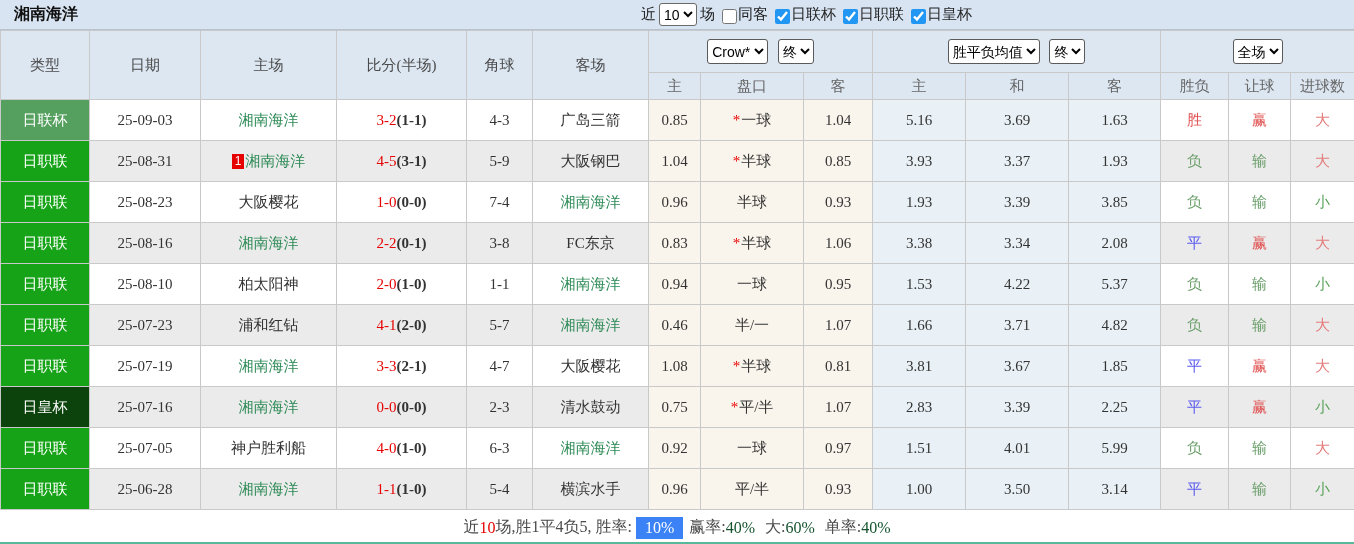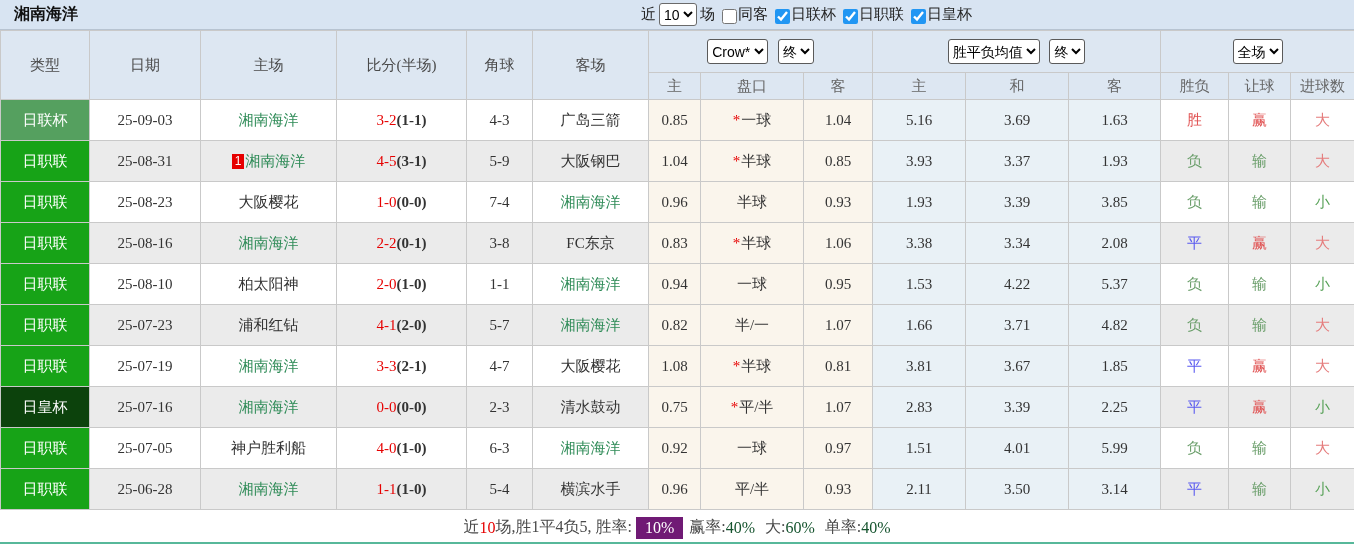--- a/index.html
+++ b/index.html
@@ -36,21 +36,21 @@
   .res-r{color:#e04f4f;}
   .res-b{color:#5a5af0;}
   .res-g{color:#6a9e6a;}
   .res-r2{color:#e57d7d;}
   .res-g2{color:#55a055;}
 
   
   .summary{height:35px;display:flex;align-items:center;justify-content:center;font-size:16px;color:#4a4a4a;background:#fff;}
   .summary .red{color:#e60000;}
   .summary .blue{color:#14532d;}
-  .summary .rate-badge{background:#701a75;color:#fff;padding:2px 9px;margin:0 6px 0 4px;}
+  .summary .rate-badge{background:#3b82f6;color:#fff;padding:2px 9px;margin:0 6px 0 4px;}
   .summary .seg{margin-left:10px;}
 </style>
 </head>
 <body>
 
 <div class="wrap">
 
   <div class="topbar">
     <span class="title">湘南海洋</span>
     <div class="controls">
@@ -212,21 +212,21 @@
           <td class="res-g">输</td>
           <td class="res-g2">小</td>
         </tr>
         <tr>
           <td class="c-type" style="background: rgb(23, 163, 23);">日职联</td>
           <td class="c-date">25-07-23</td>
           <td class="c-team"><span class="">浦和红钻</span></td>
           <td class="c-score"><span class="sc">4-1</span><span class="half">(2-0)</span></td>
           <td class="c-corner">5-7</td>
           <td class="c-team"><span class="team-hl">湘南海洋</span></td>
-          <td class="col-odds">0.82</td>
+          <td class="col-odds">0.46</td>
           <td class="col-odds">半/一</td>
           <td class="col-odds">1.07</td>
           <td class="col-avg">1.66</td>
           <td class="col-avg">3.71</td>
           <td class="col-avg">4.82</td>
           <td class="res-g">负</td>
           <td class="res-g">输</td>
           <td class="res-r2">大</td>
         </tr>
         <tr>
@@ -283,21 +283,21 @@
         <tr>
           <td class="c-type" style="background: rgb(23, 163, 23);">日职联</td>
           <td class="c-date">25-06-28</td>
           <td class="c-team"><span class="team-hl">湘南海洋</span></td>
           <td class="c-score"><span class="sc">1-1</span><span class="half">(1-0)</span></td>
           <td class="c-corner">5-4</td>
           <td class="c-team"><span class="">横滨水手</span></td>
           <td class="col-odds">0.96</td>
           <td class="col-odds">平/半</td>
           <td class="col-odds">0.93</td>
-          <td class="col-avg">2.11</td>
+          <td class="col-avg">1.00</td>
           <td class="col-avg">3.50</td>
           <td class="col-avg">3.14</td>
           <td class="res-b">平</td>
           <td class="res-g">输</td>
           <td class="res-g2">小</td>
         </tr>
       </tbody>
   </table>
 
   <div class="summary">

